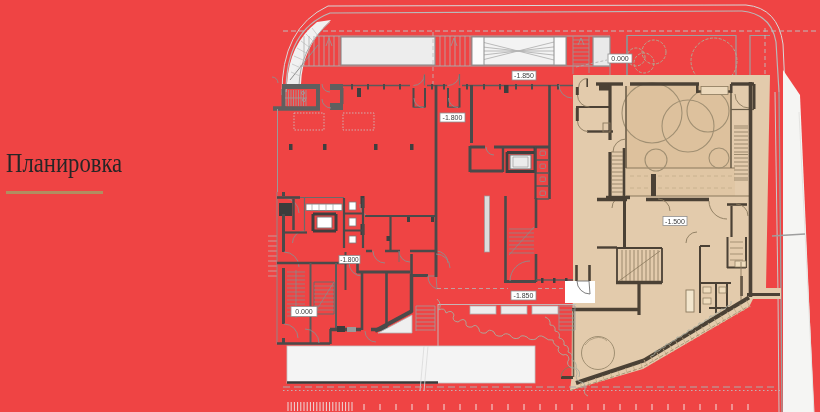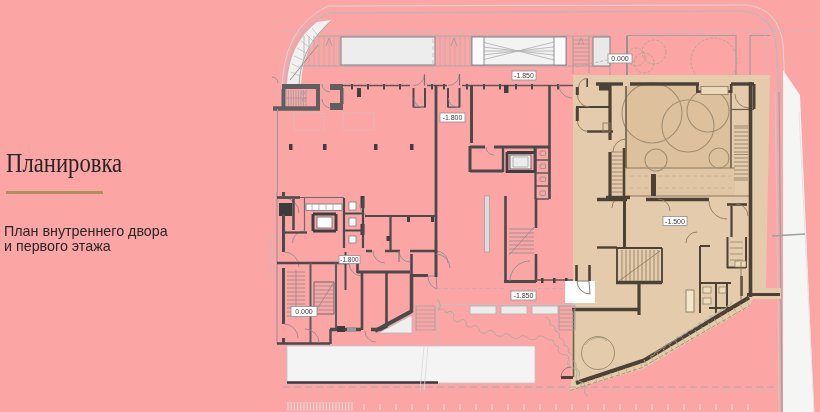--- a/index.html
+++ b/index.html
@@ -1,30 +1,29 @@
 <!DOCTYPE html>
 <html><head>
 <meta charset="utf-8">
 <style>
 html,body{margin:0;padding:0;background:#fff;}
-.wrap{position:relative;width:820px;height:412px;overflow:hidden;background:#fca5a5;font-family:"Liberation Sans",sans-serif;}
+.wrap{position:relative;width:820px;height:412px;overflow:hidden;background:#ef4444;font-family:"Liberation Sans",sans-serif;}
 .title{position:absolute;left:6px;top:148px;font-family:"Liberation Serif",serif;font-size:27px;color:#262626;transform:scaleX(0.84);transform-origin:0 0;}
 .rule{position:absolute;left:6px;top:191px;width:97px;height:3px;background:#b28d60;}
 .sub{position:absolute;left:4px;top:224px;font-size:14.3px;line-height:15px;color:#262626;}
 svg{position:absolute;left:0;top:0;}
 </style>
 </head>
 <body>
 <div class="wrap">
 
 <div class="title">Планировка</div>
 
 <div class="rule"></div>
 
-<div class="sub">План внутреннего двора<br>и первого этажа</div>
 <svg width="820" height="412" viewBox="0 0 820 412" fill="none">
 <g stroke-linecap="butt" stroke-linejoin="miter">
 
 <path d="M286,92 Q286,30 330,13 L742,11" stroke="#b9b9b9" stroke-width="1.2"></path>
 
 <path d="M282,95 Q281,28 328,6 L746,5" stroke="#d8d8d8" stroke-width="1"></path>
 
 <path d="M742,11 Q771,14 776,42 L779,92" stroke="#b9b9b9" stroke-width="1.2"></path>
 
 <path d="M746,5 Q778,8 783,44 L786,110" stroke="#d8d8d8" stroke-width="1"></path>

